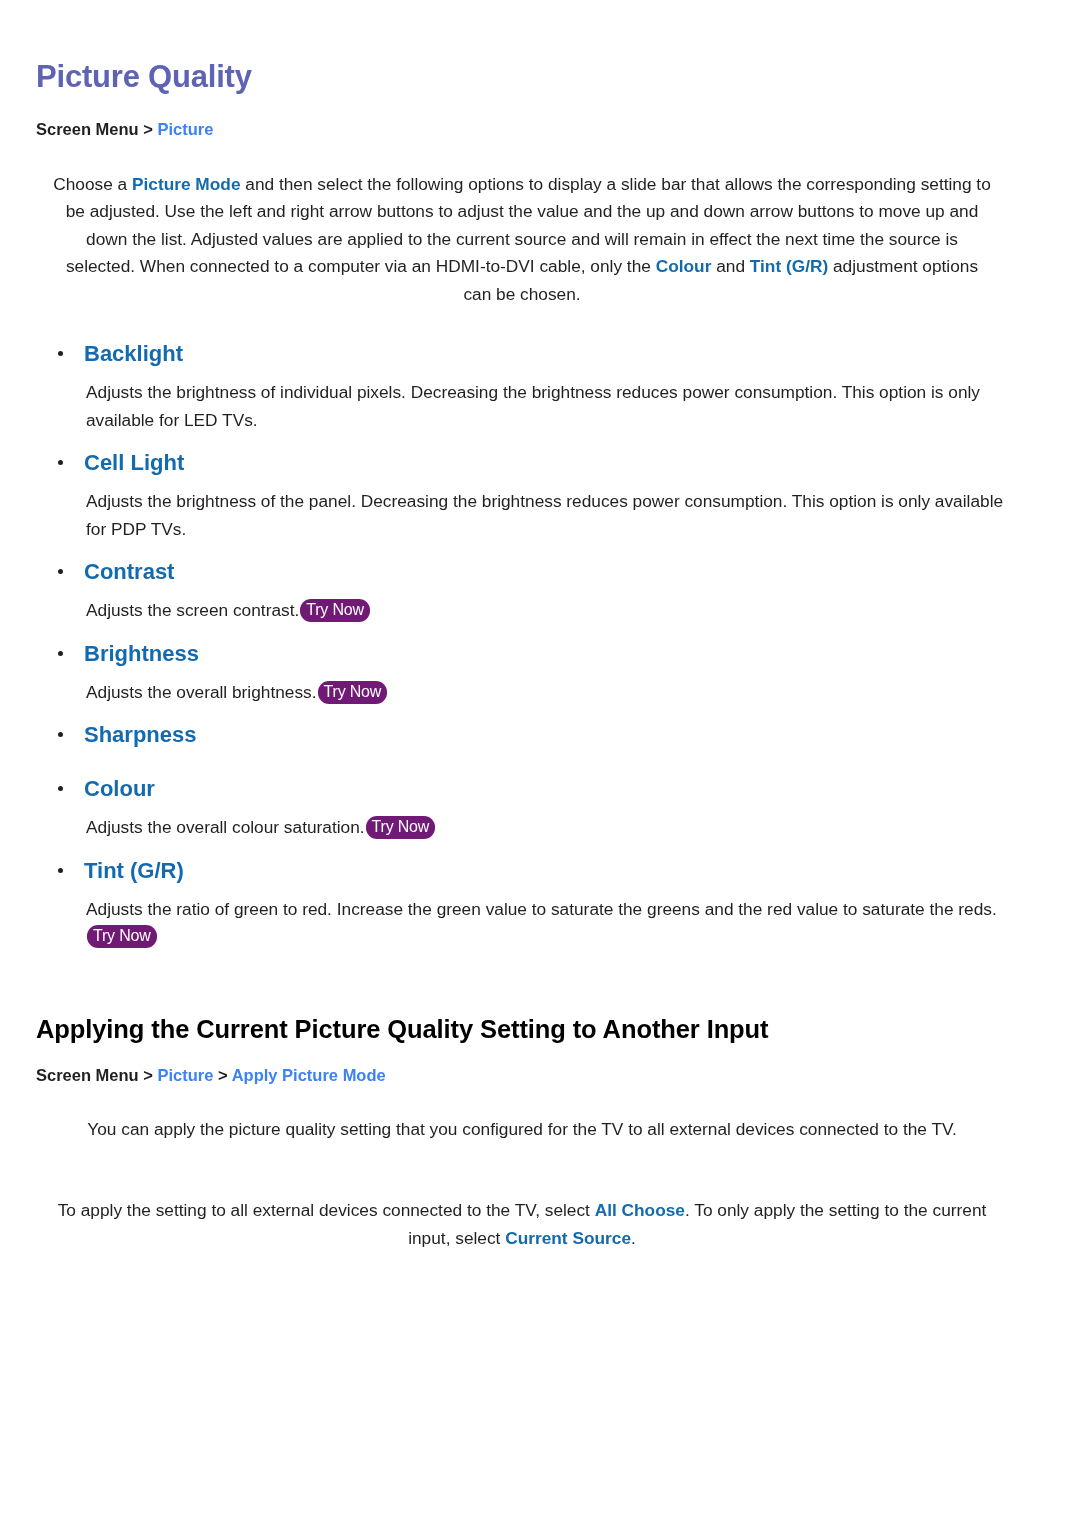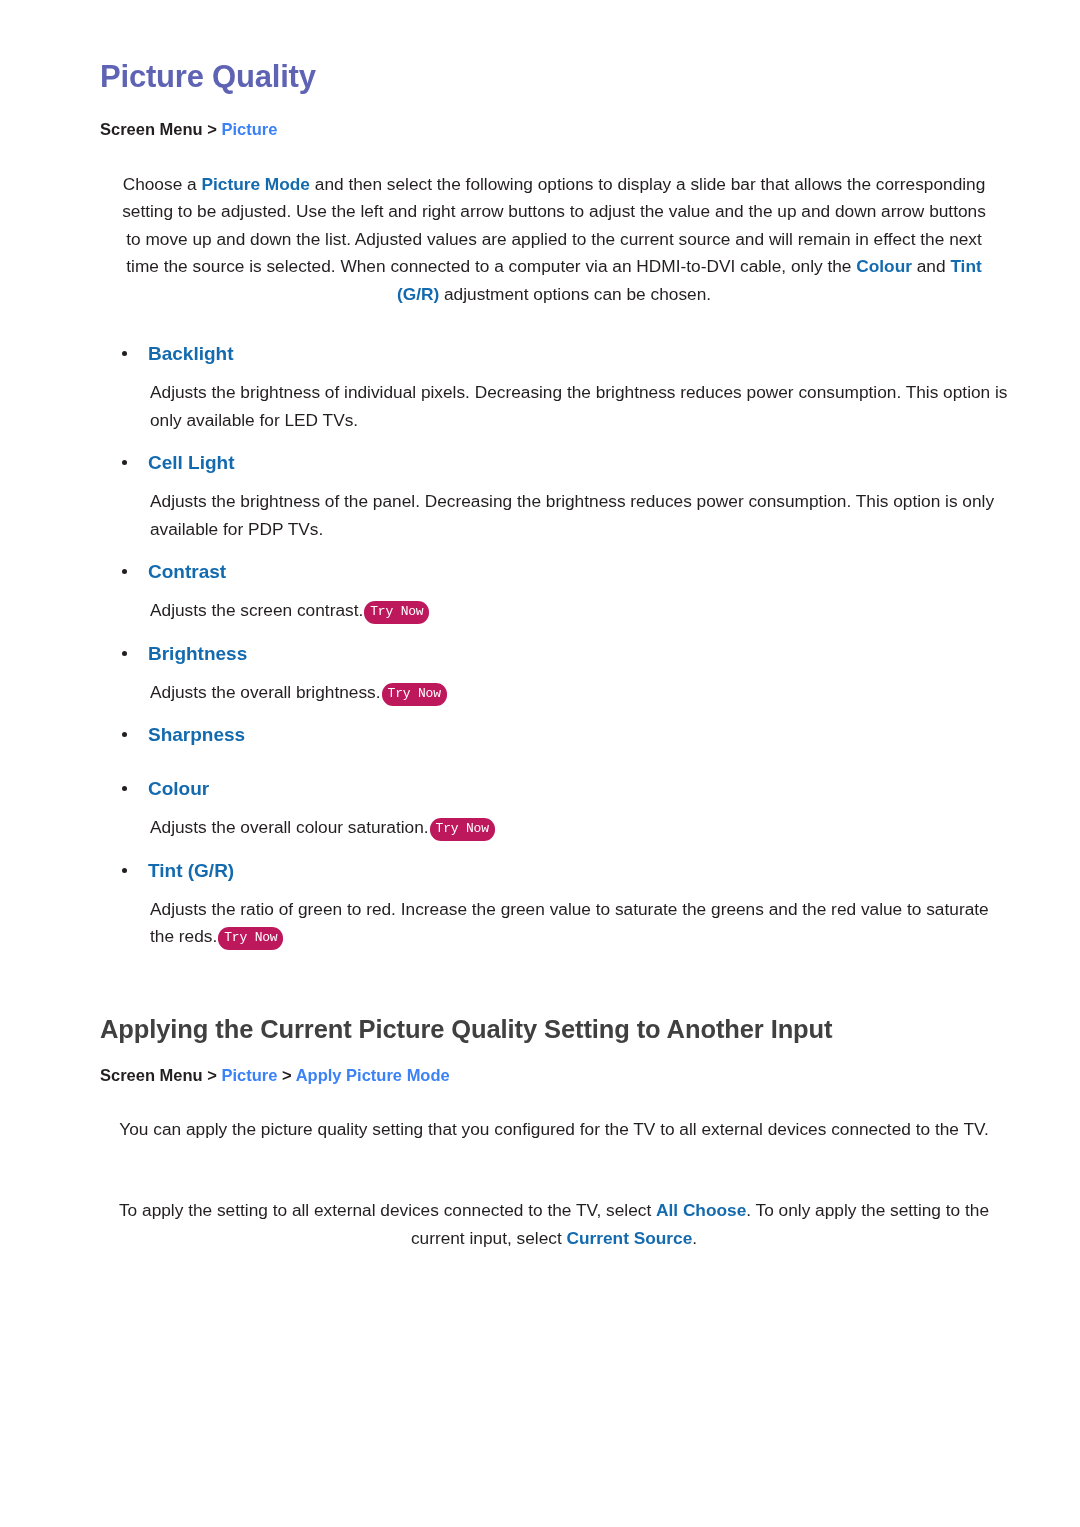--- a/index.html
+++ b/index.html
@@ -12,36 +12,36 @@
     height: 1527px;
     font-family: "Liberation Sans", "DejaVu Sans", sans-serif;
     color: #231f20;
     overflow: hidden;
   }
   .page {
     position: relative;
     width: 1080px;
     height: 1527px;
     box-sizing: border-box;
-    padding: 58px 72px 0 100px;
+    padding: 58px 72px 0 36px;
   }
 
   
   h1.doc-title {
     font-size: 31px;
     font-weight: bold;
     color: #5f63b4;
     margin: 0 0 0 0;
     letter-spacing: -0.2px;
     line-height: 1.2;
   }
   h2.doc-title-2 {
     font-size: 25.5px;
     font-weight: bold;
-    color: #404040;
+    color: #000000;
     margin: 0;
     letter-spacing: -0.1px;
     line-height: 1.25;
   }
 
   
   .breadcrumb {
     font-size: 16.5px;
     font-weight: bold;
     color: #231f20;
@@ -76,21 +76,21 @@
     margin: 0;
     padding: 0;
   }
   ul.opts > li {
     margin: 0;
     padding: 0;
   }
   .opt-head {
     position: relative;
     padding-left: 48px;
-    font-size: 19px;
+    font-size: 22px;
     font-weight: bold;
     color: #136aae;
     line-height: 26px;
   }
   .opt-head .bullet {
     position: absolute;
     left: 22px;
     top: 10px;
     width: 5px;
     height: 5px;
@@ -100,31 +100,30 @@
   .opt-desc {
     padding-left: 50px;
     font-size: 17.3px;
     line-height: 27.5px;
     color: #231f20;
   }
 
   
   .trynow {
     display: inline-block;
-    background: #be185d;
+    background: #701a75;
     color: #ffffff;
     border-radius: 11px;
-    font-size: 13px;
+    font-size: 16px;
     line-height: 20px;
     padding: 1px 6px 2px 6px;
     margin-left: 1px;
     vertical-align: 1px;
     white-space: nowrap;
     letter-spacing: -0.2px;
-    font-family: Liberation Mono, monospace;
   }
 
   
   .sp-title-crumb { height: 24px; }
   .sp-crumb-para  { height: 14px; }
   .sp-para-list   { height: 17px; }
   .sp-head-desc   { height: 12px; }
   .sp-desc-head   { height: 16px; }
   .sp-sec-gap     { height: 63px; }
   .sp-crumb-2     { height: 19px; }

